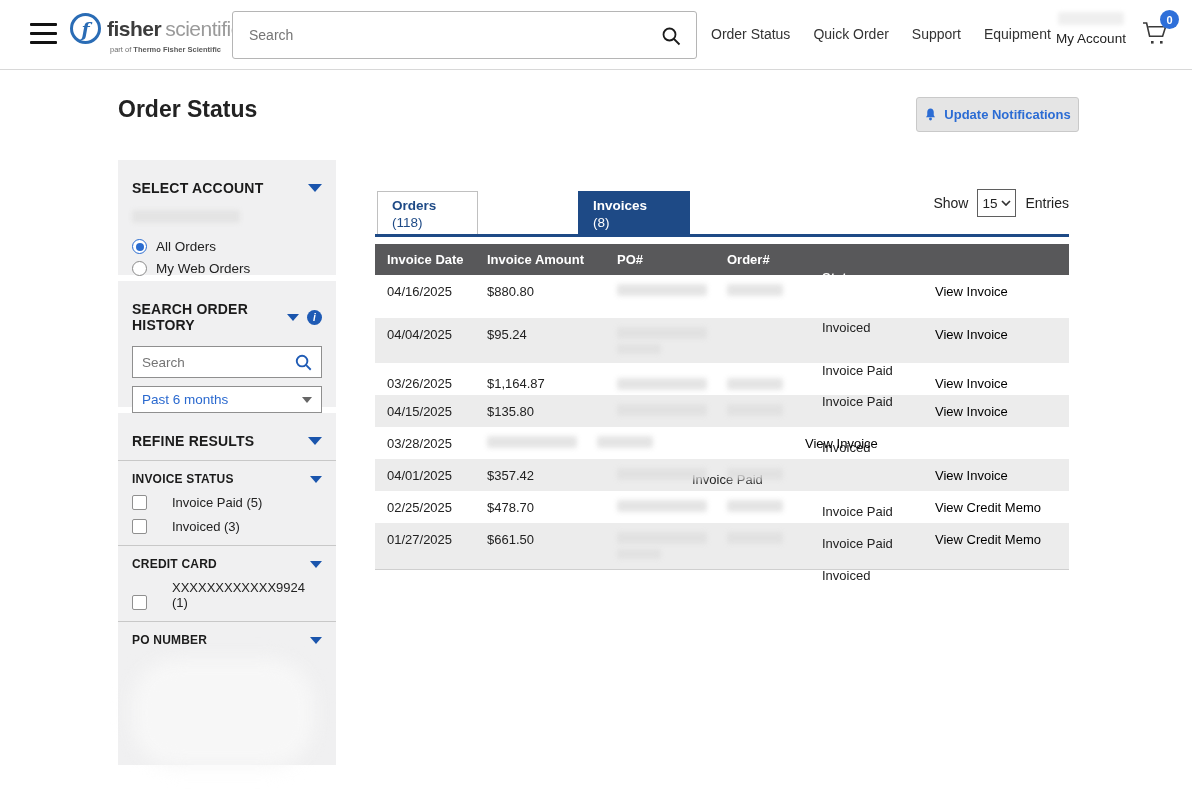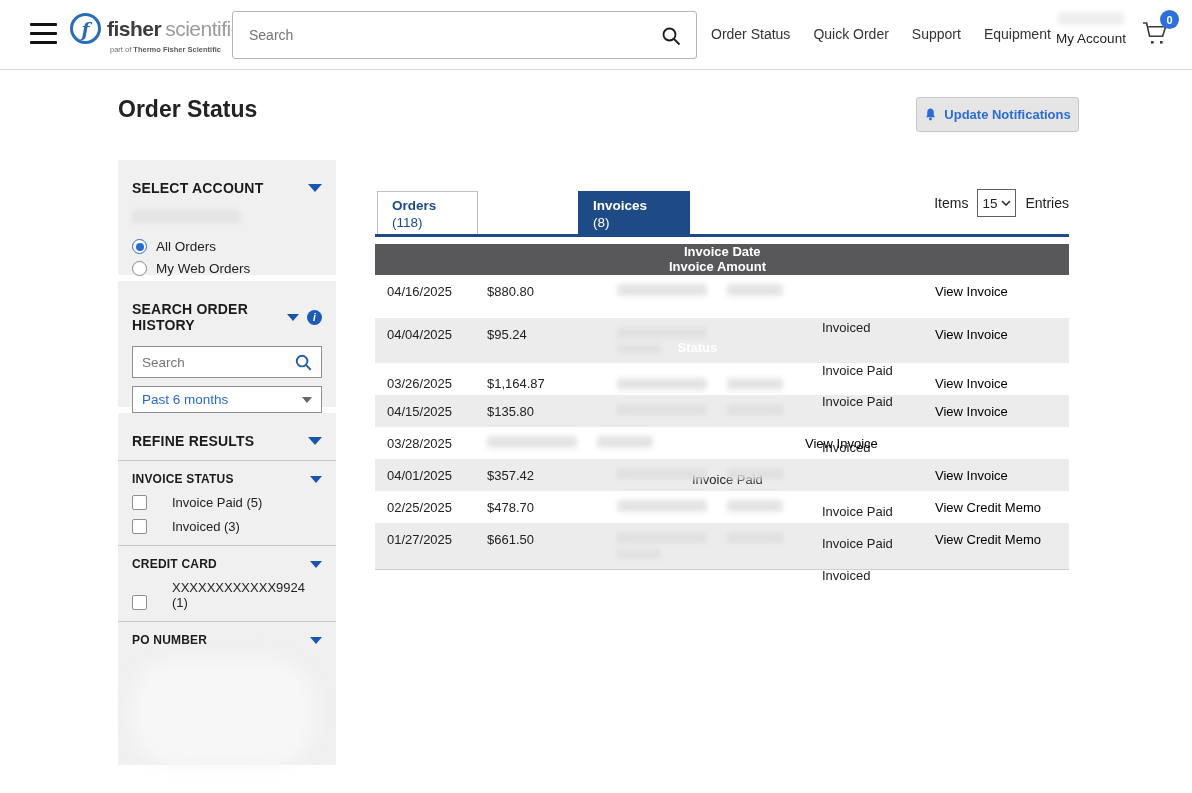--- a/index.html
+++ b/index.html
@@ -69,21 +69,21 @@
   .tab .t2 { font-weight:normal; display:block; }
   .tab.active { background:#1e4a86; color:#fff; border-color:#1e4a86; }
   .tab0 { left:2px; width:101px; }
   .tab1 { left:105px; width:96px; }
   .tab2 { left:203px; width:112px; }
   .show-entries { position:absolute; right:123px; top:189px; display:flex; align-items:center; gap:9px; font-size:14px; color:#222; }
   .entries-select { width:39px; height:28px; border:1px solid #5f5f5f; display:flex; align-items:center; justify-content:center; gap:4px; font-size:13.5px; color:#222; cursor:pointer; background:#fff; }
 
   
   .tbl { position:absolute; left:375px; top:244px; width:694px; }
-  .thead { height:31px; background:#58585a; display:flex; align-items:center; color:#fff; font-size:13px; font-weight:bold;flex-direction:column; }
+  .thead { height:31px; background:#58585a; display:flex; align-items:center; color:#fff; font-size:13px; font-weight:bold; }
   .c { padding-left:12px; }
   .c0 { width:100px; } .c1 { width:130px; } .c2 { width:110px; } .c3 { width:95px; } .c4 { width:113px;margin-top:36px; } .c5 { width:146px; }
   .tbody { border-bottom:1px solid #cfcfcf; }
   .trow { display:flex; font-size:13px; color:#222; }
   .trow .c { padding-top:9px; }
   .trow.alt { background:#ececec; }
   .blob { display:block; background:#e0e0e0; border-radius:3px; filter:blur(2.5px); opacity:0.85; }
   .blob-po { width:90px; height:12px; }
   .blob-po2 { width:44px; height:10px; margin-top:5px; display:none; }
   .blob-po2.show2 { display:block; }
@@ -232,21 +232,21 @@
       <span class="t1">Orders</span>
       <span class="t2">(118)</span>
     </div>
     <div class="tab tab2 active">
       <span class="t1">Invoices</span>
       <span class="t2">(8)</span>
     </div>
   </div>
 
   <div class="show-entries">
-    <span>Items</span>
+    <span>Show</span>
     <span class="entries-select">
       <span>15</span>
       <svg width="10" height="6" viewBox="0 0 10 6" fill="none" stroke="#333" stroke-width="1.7">
           <polyline points="1,1 5,5 9,1"></polyline>
         </svg>
     </span>
     <span>Entries</span>
   </div>
 
   <div class="tbl">

